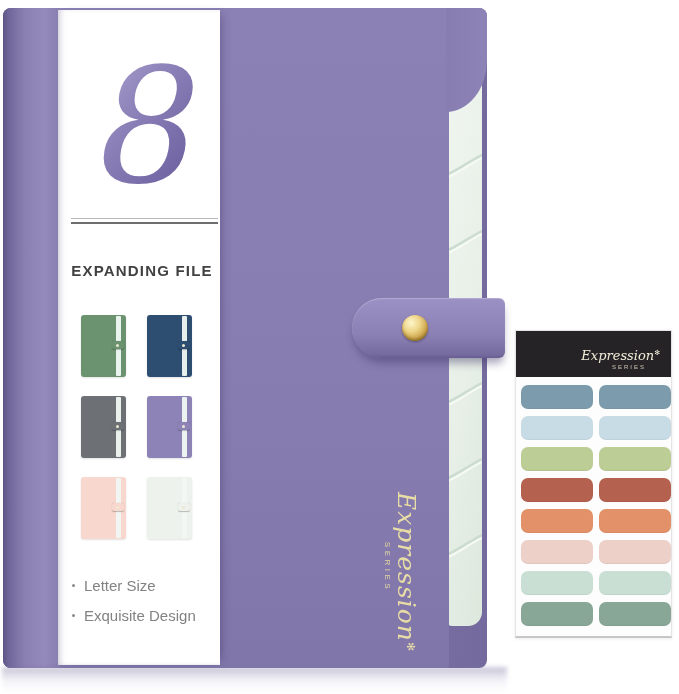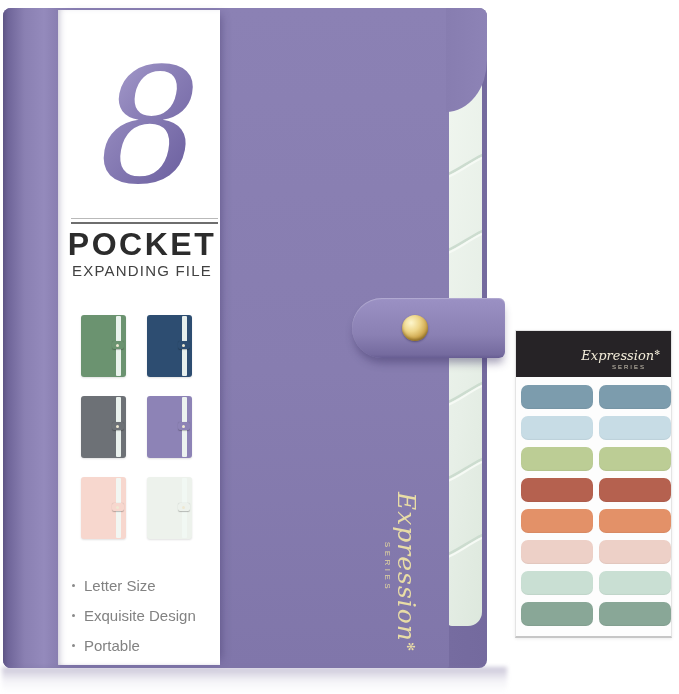--- a/index.html
+++ b/index.html
@@ -34,21 +34,21 @@
   
   .band { position:absolute; left:55px; top:2px; width:162px; height:655px; background:#ffffff;
     box-shadow:inset 5px 0 7px -4px rgba(70,60,110,.35), 6px 0 9px -5px rgba(55,45,95,.45); }
 
   .logo8 { position:absolute; left:28px; top:40px; width:128px; height:160px; }
   .rule { position:absolute; left:13px; top:208px; width:147px; height:6px;
     border-top:1px solid #b9b9b9; border-bottom:2px solid #6e6e6e; }
   .title { position:absolute; left:8px; top:216px; width:152px; text-align:center;
     font-size:32px; font-weight:700; letter-spacing:2.5px; color:#2c2c2c; }
   .subtitle { position:absolute; left:8px; top:252px; width:152px; text-align:center;
-    font-size:15px; font-weight:400; letter-spacing:1.2px; color:#414141; }
+    font-size:15px; font-weight:700; letter-spacing:1.2px; color:#414141; }
 
   .swatch-grid { position:absolute; left:23px; top:305px; display:grid;
     grid-template-columns:45px 45px; column-gap:21px; row-gap:19px; }
   .mini-folder { position:relative; width:45px; height:62px; border-radius:3px;
     box-shadow:0 1px 2px rgba(0,0,0,.12); }
   .mini-pages { position:absolute; left:35px; top:1px; width:5px; height:60px;
     background:rgba(241,248,243,.95); border-radius:1px; }
   .mini-tab { position:absolute; left:31px; top:26px; width:12px; height:8px; border-radius:2px;
     background:inherit; box-shadow:0 0.5px 1px rgba(0,0,0,.25); }
   .mini-tab::after { content:""; position:absolute; left:4px; top:2.5px; width:3px; height:3px;
@@ -136,21 +136,20 @@
             <linearGradient id="g8" x1="0" y1="0" x2="0.7" y2="1">
               <stop offset="0" stop-color="#b4abd7"></stop>
               <stop offset="0.45" stop-color="#8c81b8"></stop>
               <stop offset="1" stop-color="#675b9c"></stop>
             </linearGradient>
           </defs>
           <text x="64" y="132" text-anchor="middle" font-family="DejaVu Serif, serif" font-style="italic" font-size="160" fill="url(#g8)">8</text>
         </svg>
       </div>
       <div class="rule"></div>
-      <div class="title">POCKET</div>
       <div class="subtitle">EXPANDING FILE</div>
 
       <div class="swatch-grid">
           <div class="mini-folder" style="background: rgb(107, 147, 112);">
             <span class="mini-pages"></span>
             <span class="mini-tab"></span>
           </div>
           <div class="mini-folder" style="background: rgb(45, 77, 113);">
             <span class="mini-pages"></span>
             <span class="mini-tab"></span>
@@ -174,24 +173,20 @@
         </div>
 
       <ul class="features">
         <li>
             <span class="dot"></span>
             <span>Letter Size</span>
           </li>
         <li>
             <span class="dot"></span>
             <span>Exquisite Design</span>
-          </li>
-        <li>
-            <span class="dot"></span>
-            <span>Portable</span>
           </li>
       </ul>
     </div>
 
     <div class="strap">
       <div class="snap"></div>
     </div>
 
     <div class="brand-rot">
       <div class="brand-script"><span>Expression</span><span class="star">✻</span></div>

